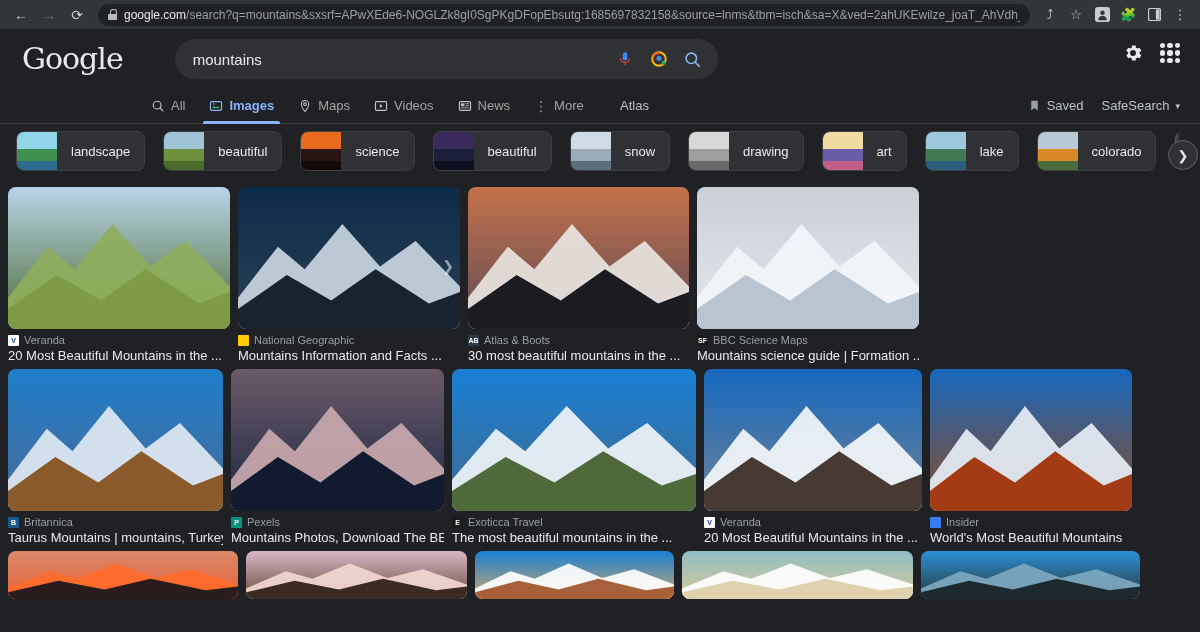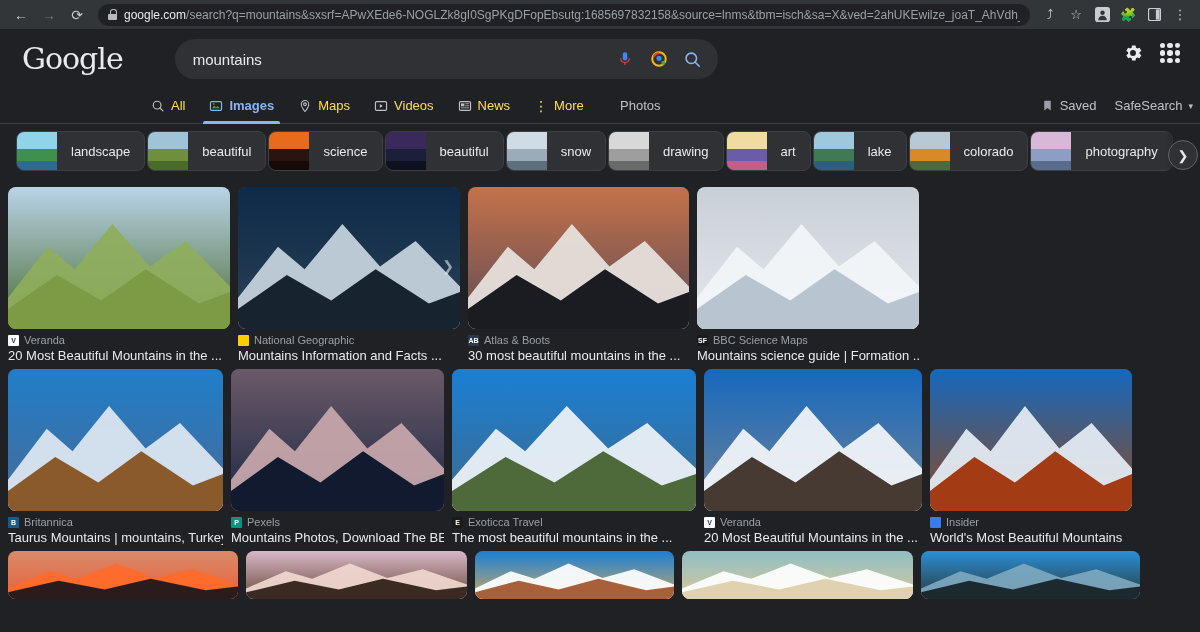--- a/index.html
+++ b/index.html
@@ -84,43 +84,43 @@
 
   
   .nav-row {
     height: 36px; display: flex; align-items: center;
     padding-left: 139px; position: relative;
     border-bottom: 1px solid #3c4043;
   }
   .nav-tab {
     display: flex; align-items: center; gap: 6px;
     height: 36px; padding: 0 12px;
-    font-size: 13px; color: #fde047; position: relative;
+    font-size: 13px; color: #a3a3a3; position: relative;
   }
   .nav-tab.active { color: #8ab4f8; font-weight: bold; }
   .nav-tab.active::after {
     content: ""; position: absolute; left: 6px; right: 6px; bottom: 0;
     height: 3px; background: #8ab4f8; border-radius: 2px 2px 0 0;
   }
   .nav-tab svg { flex: none; }
   .tools-btn {
     position: absolute; left: 620px; font-size: 13px; color: #bdc1c6;
   }
   .nav-far-right {
-    position: absolute; right: 7px; display: flex;
+    position: absolute; right: 20px; display: flex;
     align-items: flex-start; gap: 18px; font-size: 13px; color: #bdc1c6;
   }
   .nav-far-right span { display: flex; align-items: center; gap: 6px; }
 
   
   .chips-wrap {
     position: relative; height: 48px; margin-top: 7px;
     padding-left: 16px; overflow: hidden;
   }
-  .chips { display: flex; gap: 2px; }
+  .chips { display: flex; gap: 18px; }
   .chip {
     height: 40px; flex: none; display: flex; align-items: center;
     background: #303134; border: 1px solid #3c4043;
     border-radius: 8px; overflow: hidden; white-space: nowrap;
   }
   .chip-thumb { width: 40px; height: 40px; flex: none; }
   .chip-label { font-size: 13px; color: #e8eaed; padding: 0 14px; }
   .chips-next {
     position: absolute; right: 0; top: 0; width: 34px; height: 48px;
     background: linear-gradient(to right, rgba(32,33,36,0) 0%, #202124 42%);
@@ -273,21 +273,21 @@
         <rect x="12.5" y="7.5" width="6.5" height="1.4" fill="#bdc1c6"></rect>
         <rect x="12.5" y="11" width="6.5" height="1.4" fill="#bdc1c6"></rect>
         <rect x="5" y="14.5" width="14" height="1.4" fill="#bdc1c6"></rect>
       </svg>
     <span>News</span>
   </div>
   <div class="nav-tab">
     <span style="font-size:14px;line-height:1">⋮</span>
     <span>More</span>
   </div>
-  <div class="tools-btn">Photos</div>
+  <div class="tools-btn">Atlas</div>
   <div class="nav-far-right">
     <span>
       <svg width="13" height="13" viewBox="0 0 24 24">
           <path d="M6 3h12v18l-6-4.4L6 21z" fill="#9aa0a6"></path>
         </svg>
       <span>Saved</span>
     </span>
     <span>
       <span>SafeSearch</span>
       <span style="font-size:9px">▾</span>

